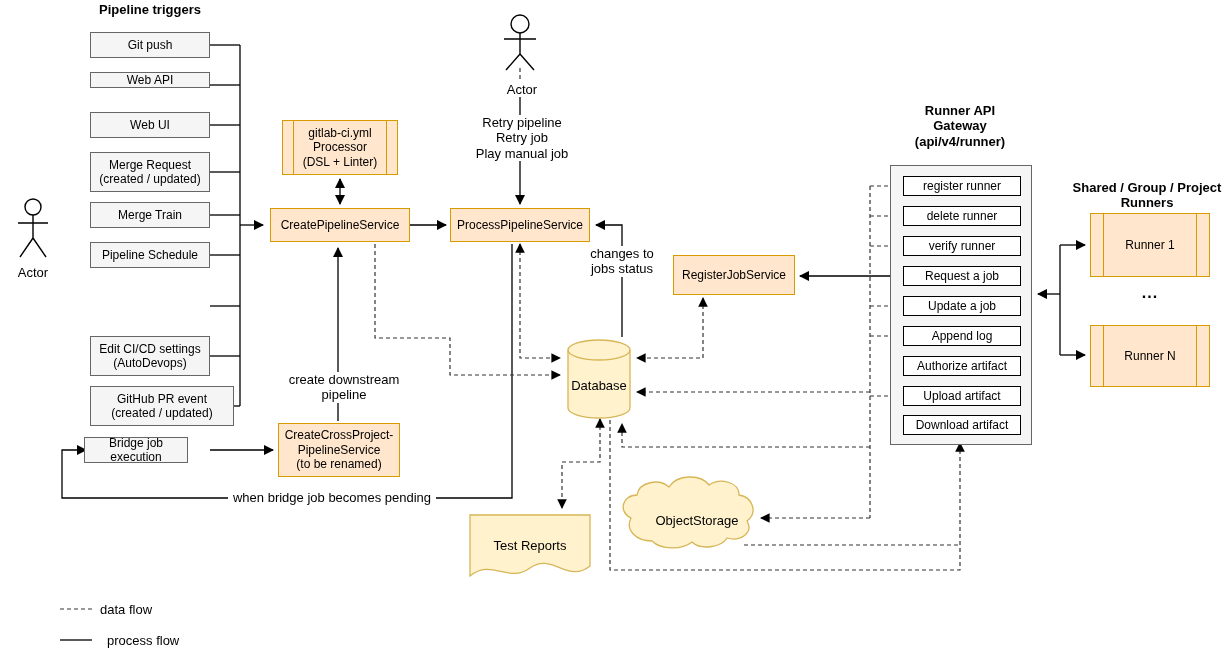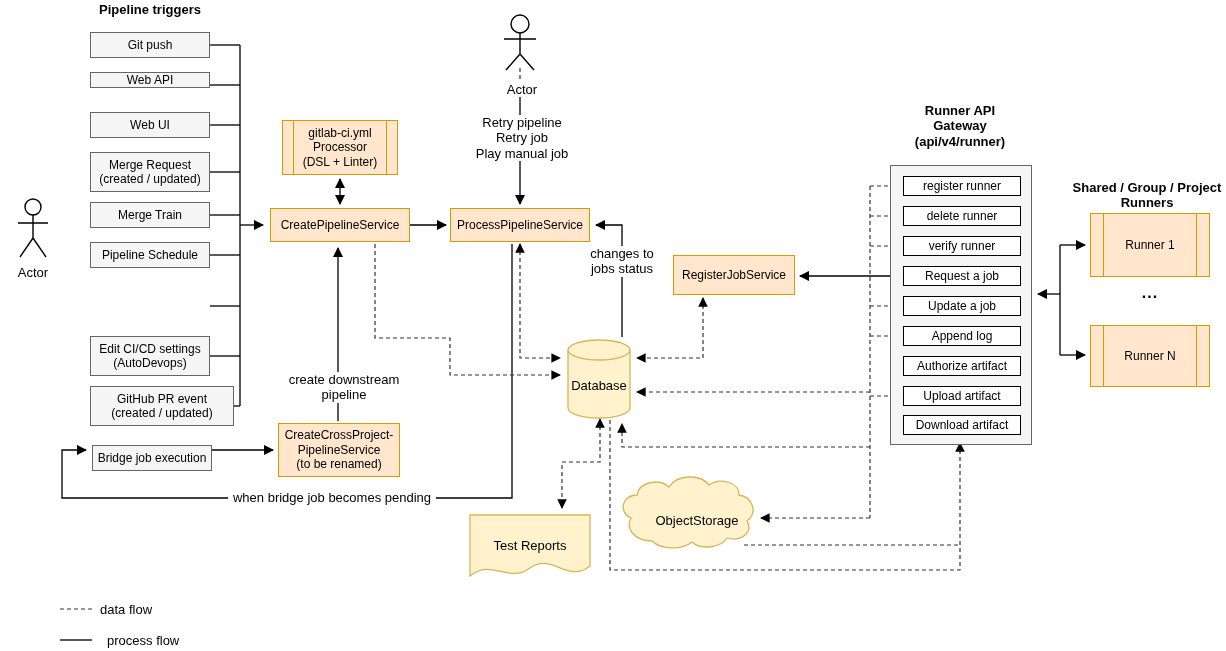--- a/index.html
+++ b/index.html
@@ -151,21 +151,21 @@
   <div class="node gray" style="left:90px;top:72px;width:120px;height:16px;">Web API</div>
   <div class="node gray" style="left:90px;top:112px;width:120px;height:26px;">Web UI</div>
   <div class="node gray" style="left:90px;top:152px;width:120px;height:40px;">Merge Request
 (created / updated)</div>
   <div class="node gray" style="left:90px;top:202px;width:120px;height:26px;">Merge Train</div>
   <div class="node gray" style="left:90px;top:242px;width:120px;height:26px;">Pipeline Schedule</div>
   <div class="node gray" style="left:90px;top:336px;width:120px;height:40px;">Edit CI/CD settings
 (AutoDevops)</div>
   <div class="node gray" style="left:90px;top:386px;width:144px;height:40px;">GitHub PR event
 (created / updated)</div>
-  <div class="node gray" style="left:92px;top:437px;width:120px;height:26px;margin-top:8px;">Bridge job execution</div>
+  <div class="node gray" style="left:84px;top:437px;width:104px;height:26px;">Bridge job execution</div>
 
   <div class="lbl" style="left:13px;top:265px;width:40px;">Actor</div>
   <div class="lbl onwire" style="left:500px;top:82px;width:40px;">Actor</div>
 
   <div class="node orange procbars inset10" style="left:282px;top:120px;width:116px;height:55px;">gitlab-ci.yml
 Processor
 (DSL + Linter)</div>
   <div class="node orange rounded" style="left:270px;top:208px;width:140px;height:34px;">CreatePipelineService</div>
   <div class="node orange rounded" style="left:450px;top:208px;width:140px;height:34px;">ProcessPipelineService</div>
   <div class="node orange rounded" style="left:278px;top:423px;width:122px;height:54px;">CreateCrossProject-

